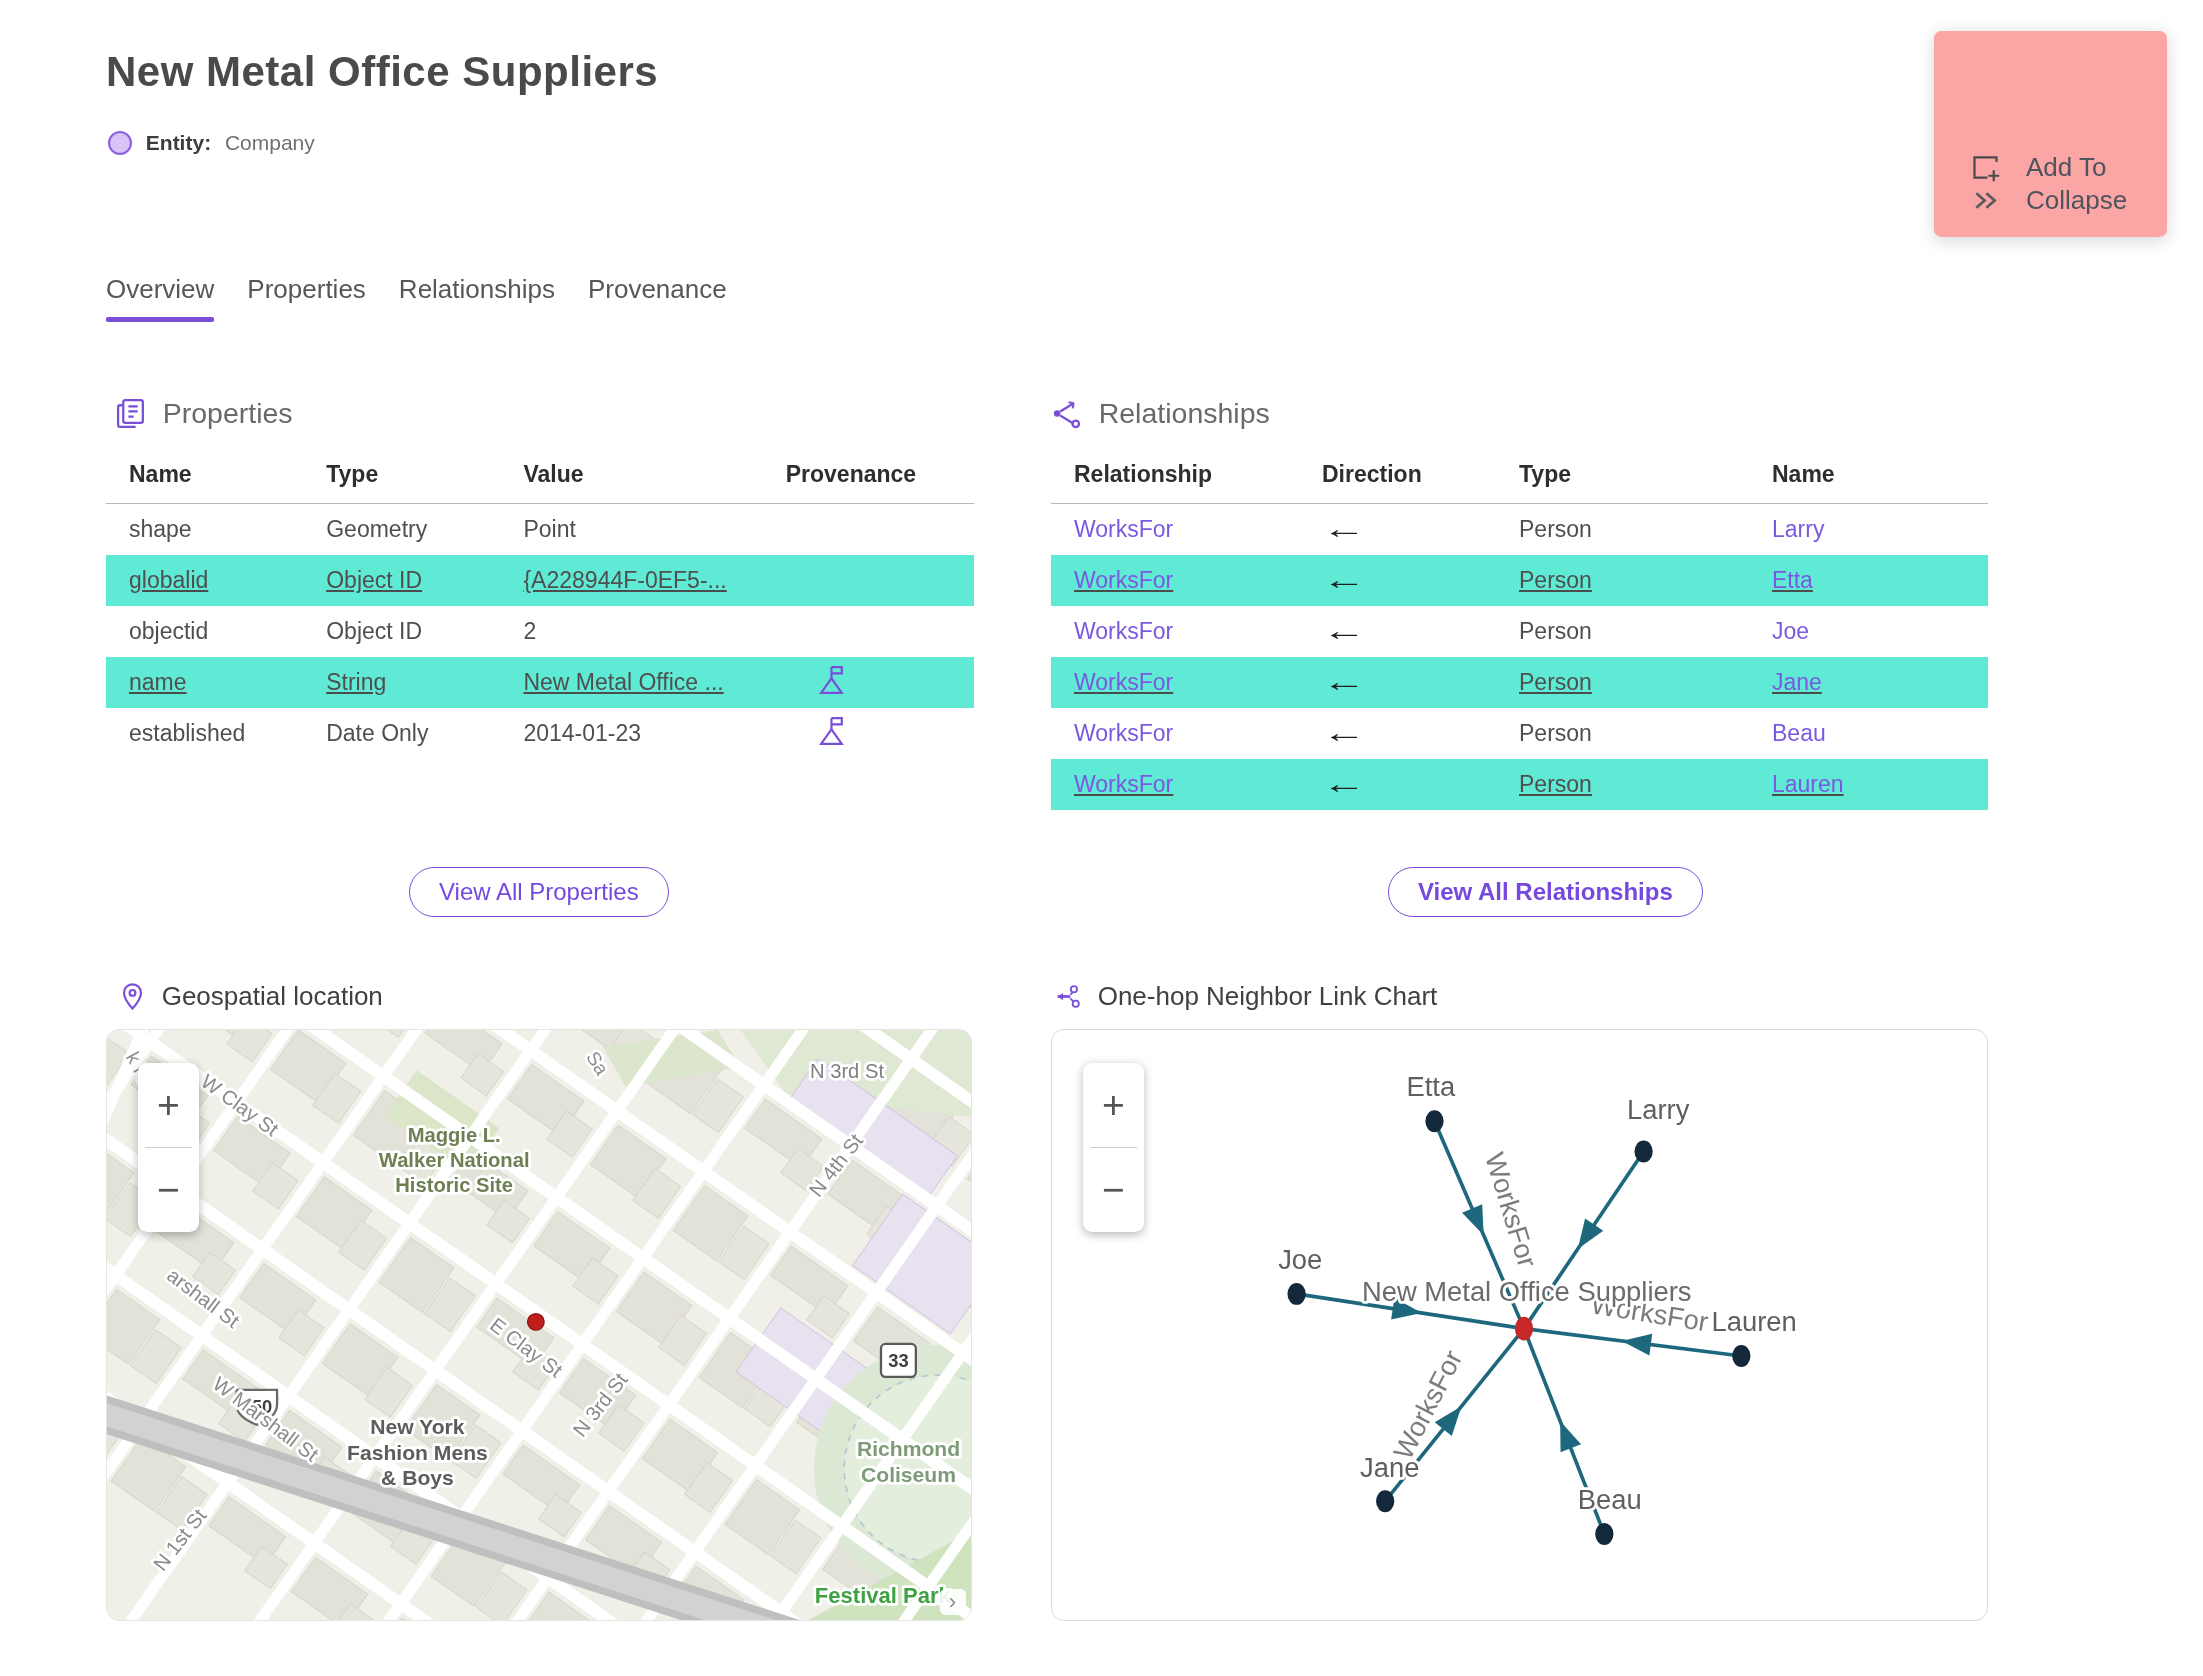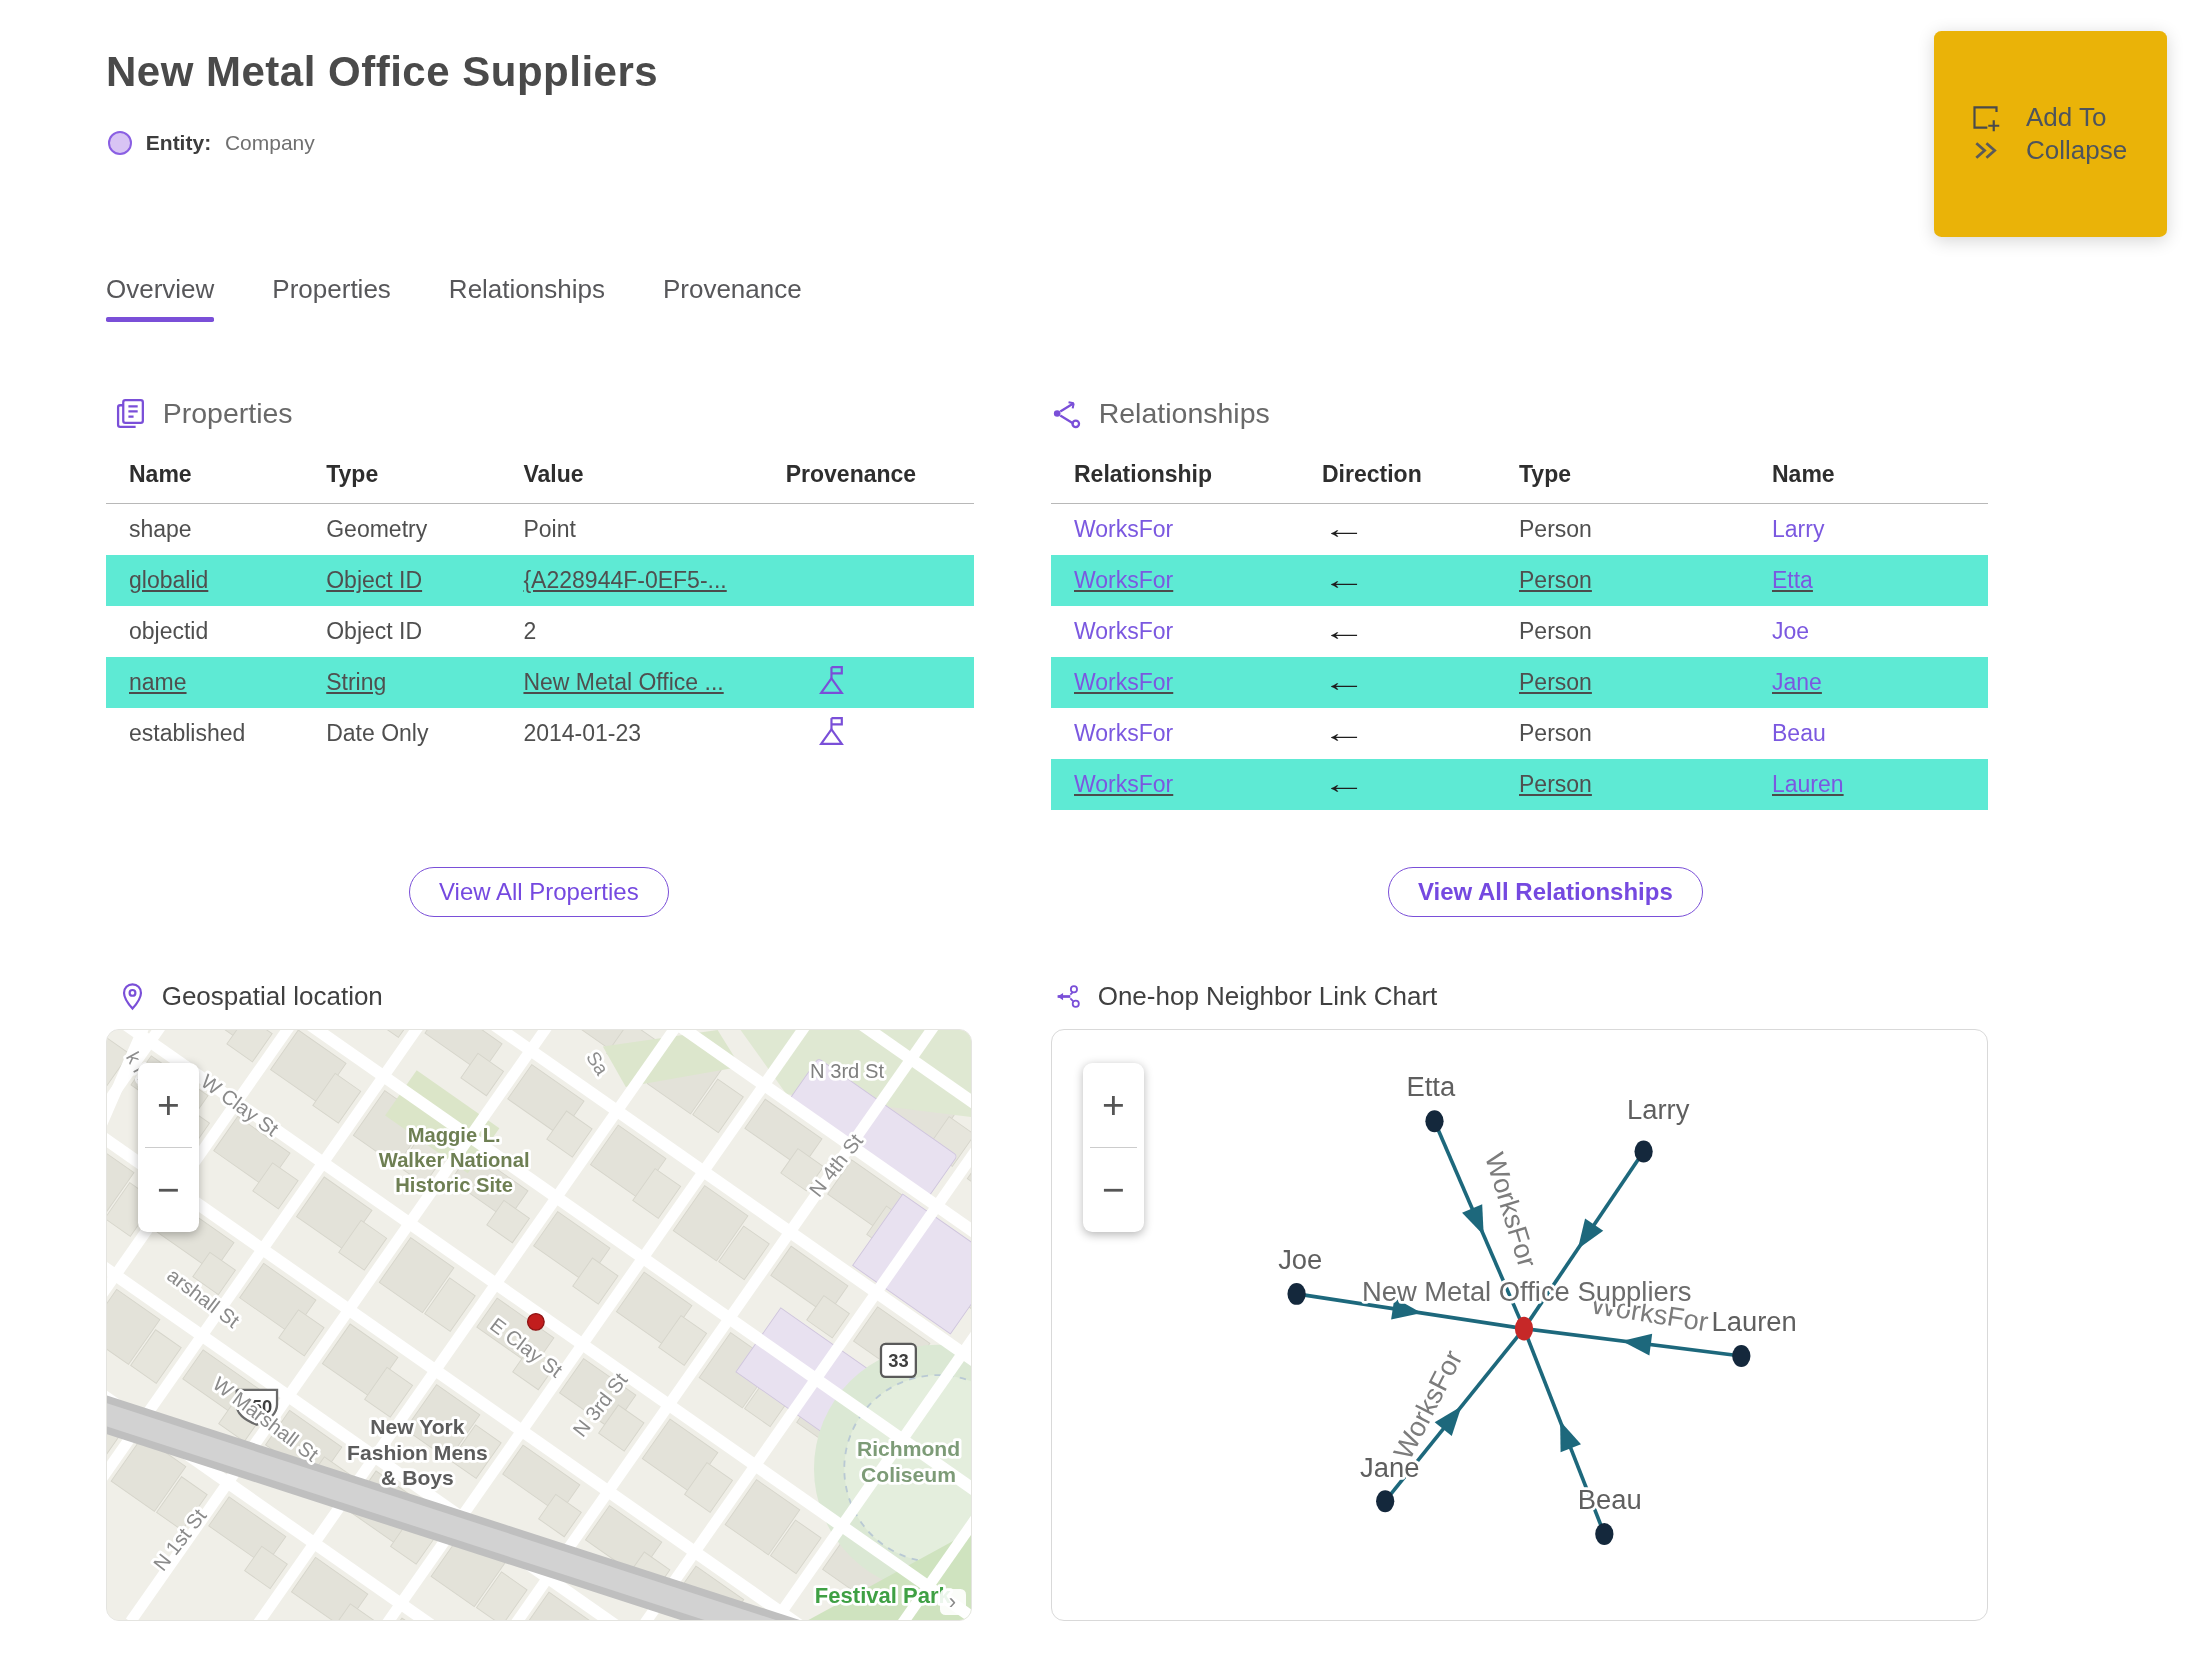--- a/index.html
+++ b/index.html
@@ -5,26 +5,26 @@
   html,body{margin:0;padding:0;background:#fff;}
   #app{position:relative;width:2204px;height:1677px;background:#fff;overflow:hidden;
        font-family:"Liberation Sans",sans-serif;color:#4c4c4c;}
   
   .page-title{position:absolute;left:106px;top:48px;font-size:42px;font-weight:700;color:#4a4a4a;letter-spacing:0.5px;}
   .entity-row{position:absolute;left:108px;top:131px;display:flex;align-items:center;gap:13.8px;font-size:21px;}
   .entity-dot{width:24px;height:24px;border-radius:50%;background:#d8c4f4;border:2.8px solid #8a5fe3;box-sizing:border-box;}
   .entity-label{font-weight:700;color:#3d3d3d;}
   .entity-type{color:#707070;text-align:center;}
   
-  .action-card{position:absolute;left:1934px;top:31px;width:233px;height:206px;background:#eab308;border-radius:7.3px;
-               box-shadow:0 3.7px 16.5px rgba(0,0,0,.16);display:flex;flex-direction:column;justify-content:center;padding:20px 0;box-sizing:border-box;}
+  .action-card{position:absolute;left:1934px;top:31px;width:233px;height:206px;background:#fca5a5;border-radius:7.3px;
+               box-shadow:0 3.7px 16.5px rgba(0,0,0,.16);display:flex;flex-direction:column;justify-content:flex-end;padding:20px 0;box-sizing:border-box;}
   .action-item{display:flex;align-items:center;gap:24px;padding-left:35px;font-size:26px;color:#4d545d;cursor:pointer;}
   .action-item svg{flex:0 0 auto;}
   
-  .tabs{position:absolute;left:106px;top:274px;display:flex;gap:58px;font-size:26px;color:#57575a;}
+  .tabs{position:absolute;left:106px;top:274px;display:flex;gap:33px;font-size:26px;color:#57575a;}
   .tab{position:relative;padding-bottom:16.5px;cursor:pointer;}
   .tab.active::after{content:"";position:absolute;left:0;right:0;bottom:0;height:4.6px;background:var(--accent);border-radius:1.8px;}
   
   .sec-head{position:absolute;display:flex;align-items:center;gap:14.7px;font-size:28.5px;color:#696969;}
   .sub-head{position:absolute;display:flex;align-items:center;gap:14.7px;font-size:26px;color:#404040;}
   
   table.data{position:absolute;border-collapse:collapse;table-layout:fixed;font-size:23px;}
   table.data th{font-weight:700;color:#2e2e2e;text-align:left;padding:13px 0 14.7px 23px;border-bottom:0.9px solid #b8b8b8;}
   table.data td{color:#4f4f4f;padding:0 0 0 23px;height:51px;}
   table.data tr.stripe{background:#5eead4;text-decoration:underline;}

